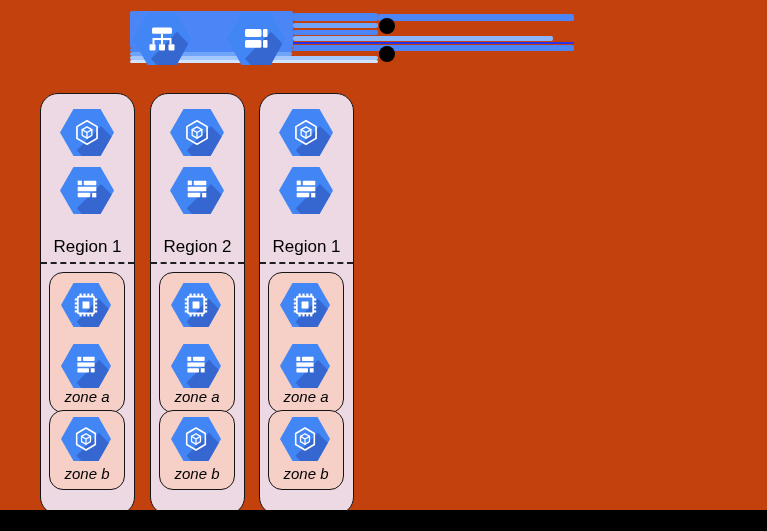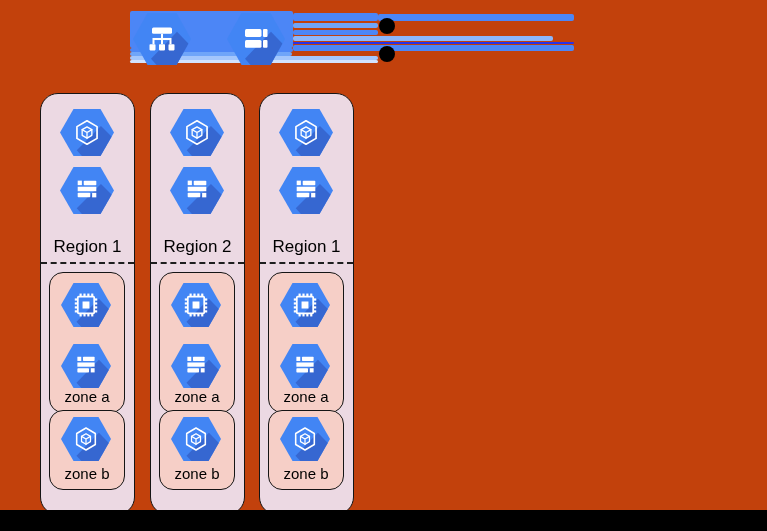--- a/index.html
+++ b/index.html
@@ -31,21 +31,21 @@
   .zone{
     position:absolute;left:8px;width:76px;
     border:1.5px solid #151515;border-radius:14px;box-sizing:border-box;
   }
   .zone-a{top:178px;height:141px;}
   .zone-b{top:316px;height:80px;}
   .zicon{position:absolute;left:11px;}
   .za-icon1{top:10px;}  .za-icon2{top:71px;}  .zb-icon{top:6px;}
   .zlabel{
     position:absolute;left:0;width:100%;height:18px;bottom:6px;
-    text-align:center;font-size:15px;line-height:18px;color:#000;
+    text-align:center;font-size:15px;line-height:18px;color:#000;font-style:italic;
   }
   svg.icon{display:block;}
 </style>
 </head>
 <body>
 
 <svg width="0" height="0" style="position:absolute" aria-hidden="true">
   <defs>
     <clipPath id="hexclip">
       <polygon points="0,25 14.5,0 43.5,0 58,25 43.5,50 14.5,50"></polygon>

